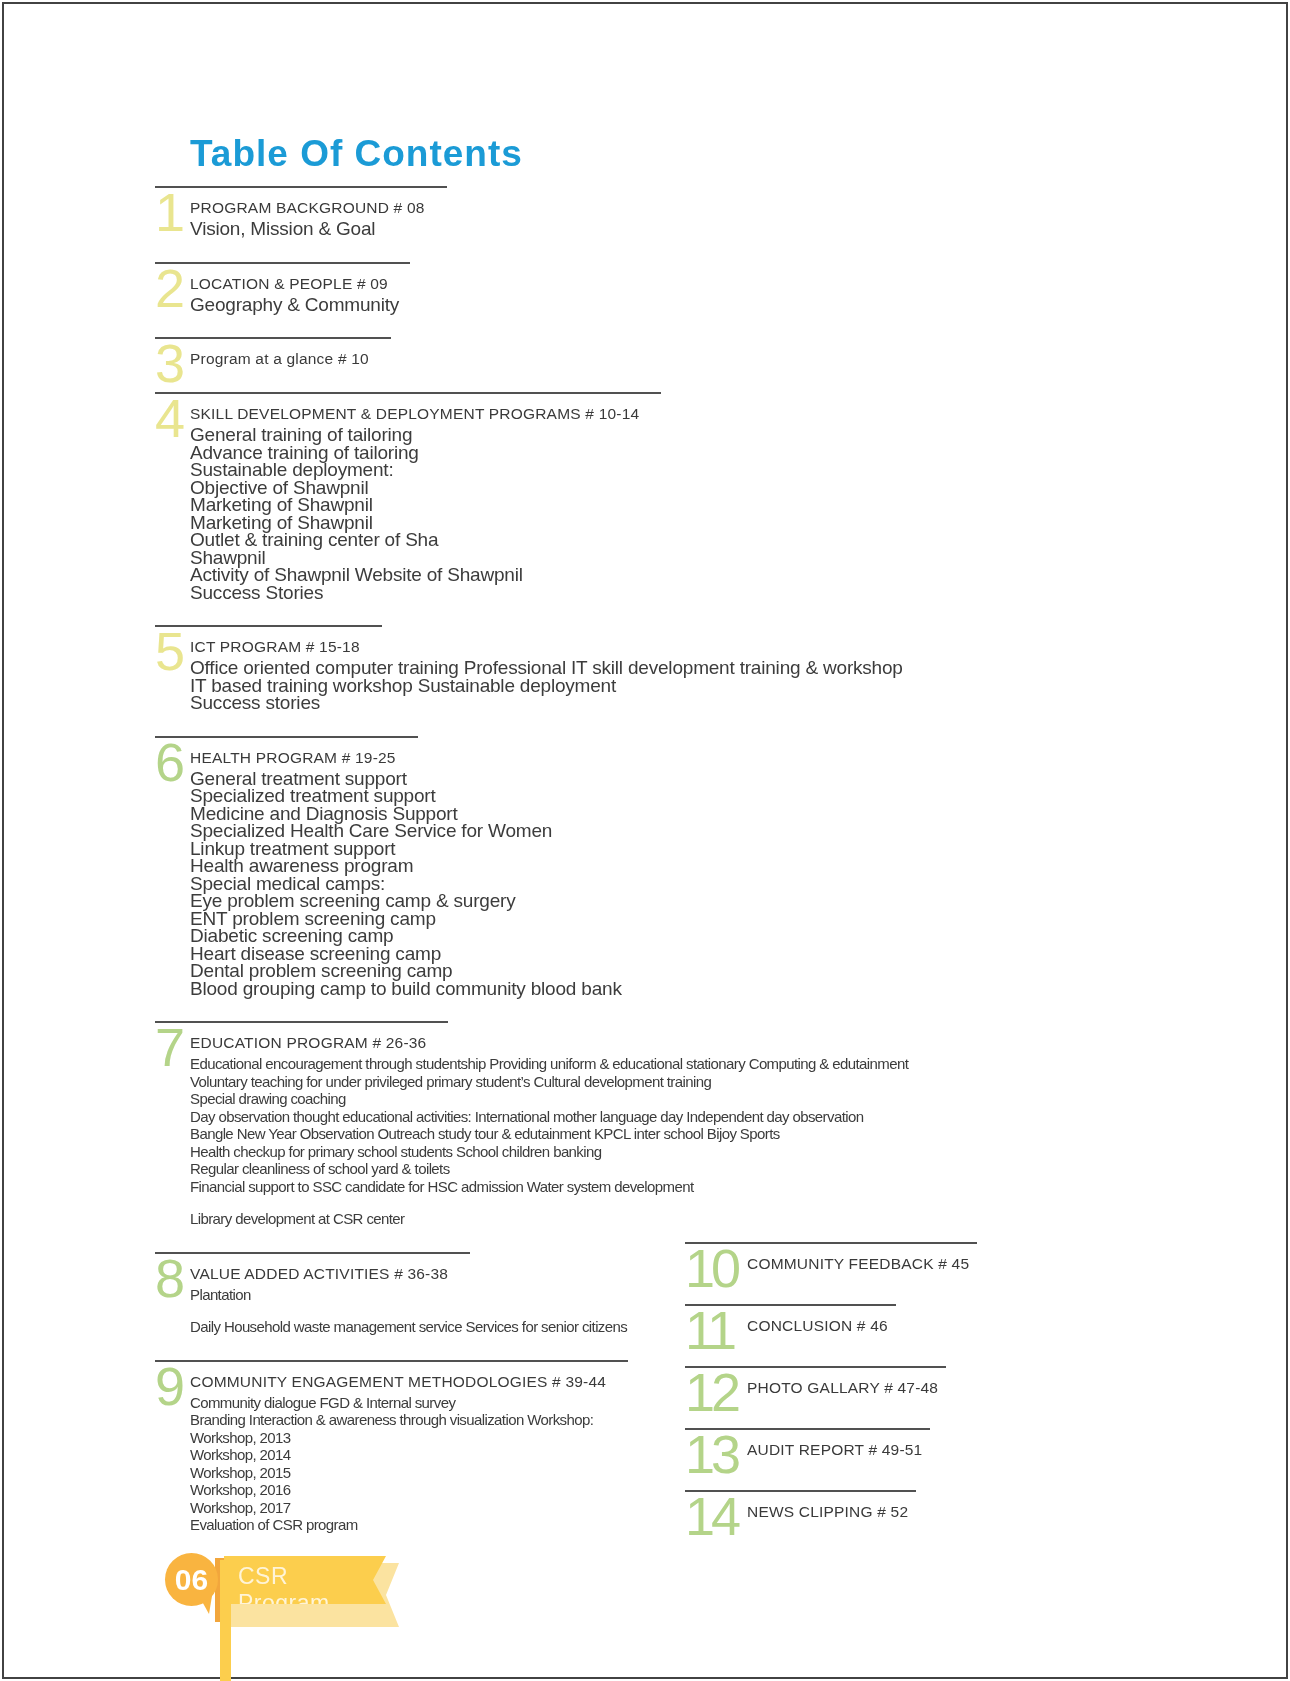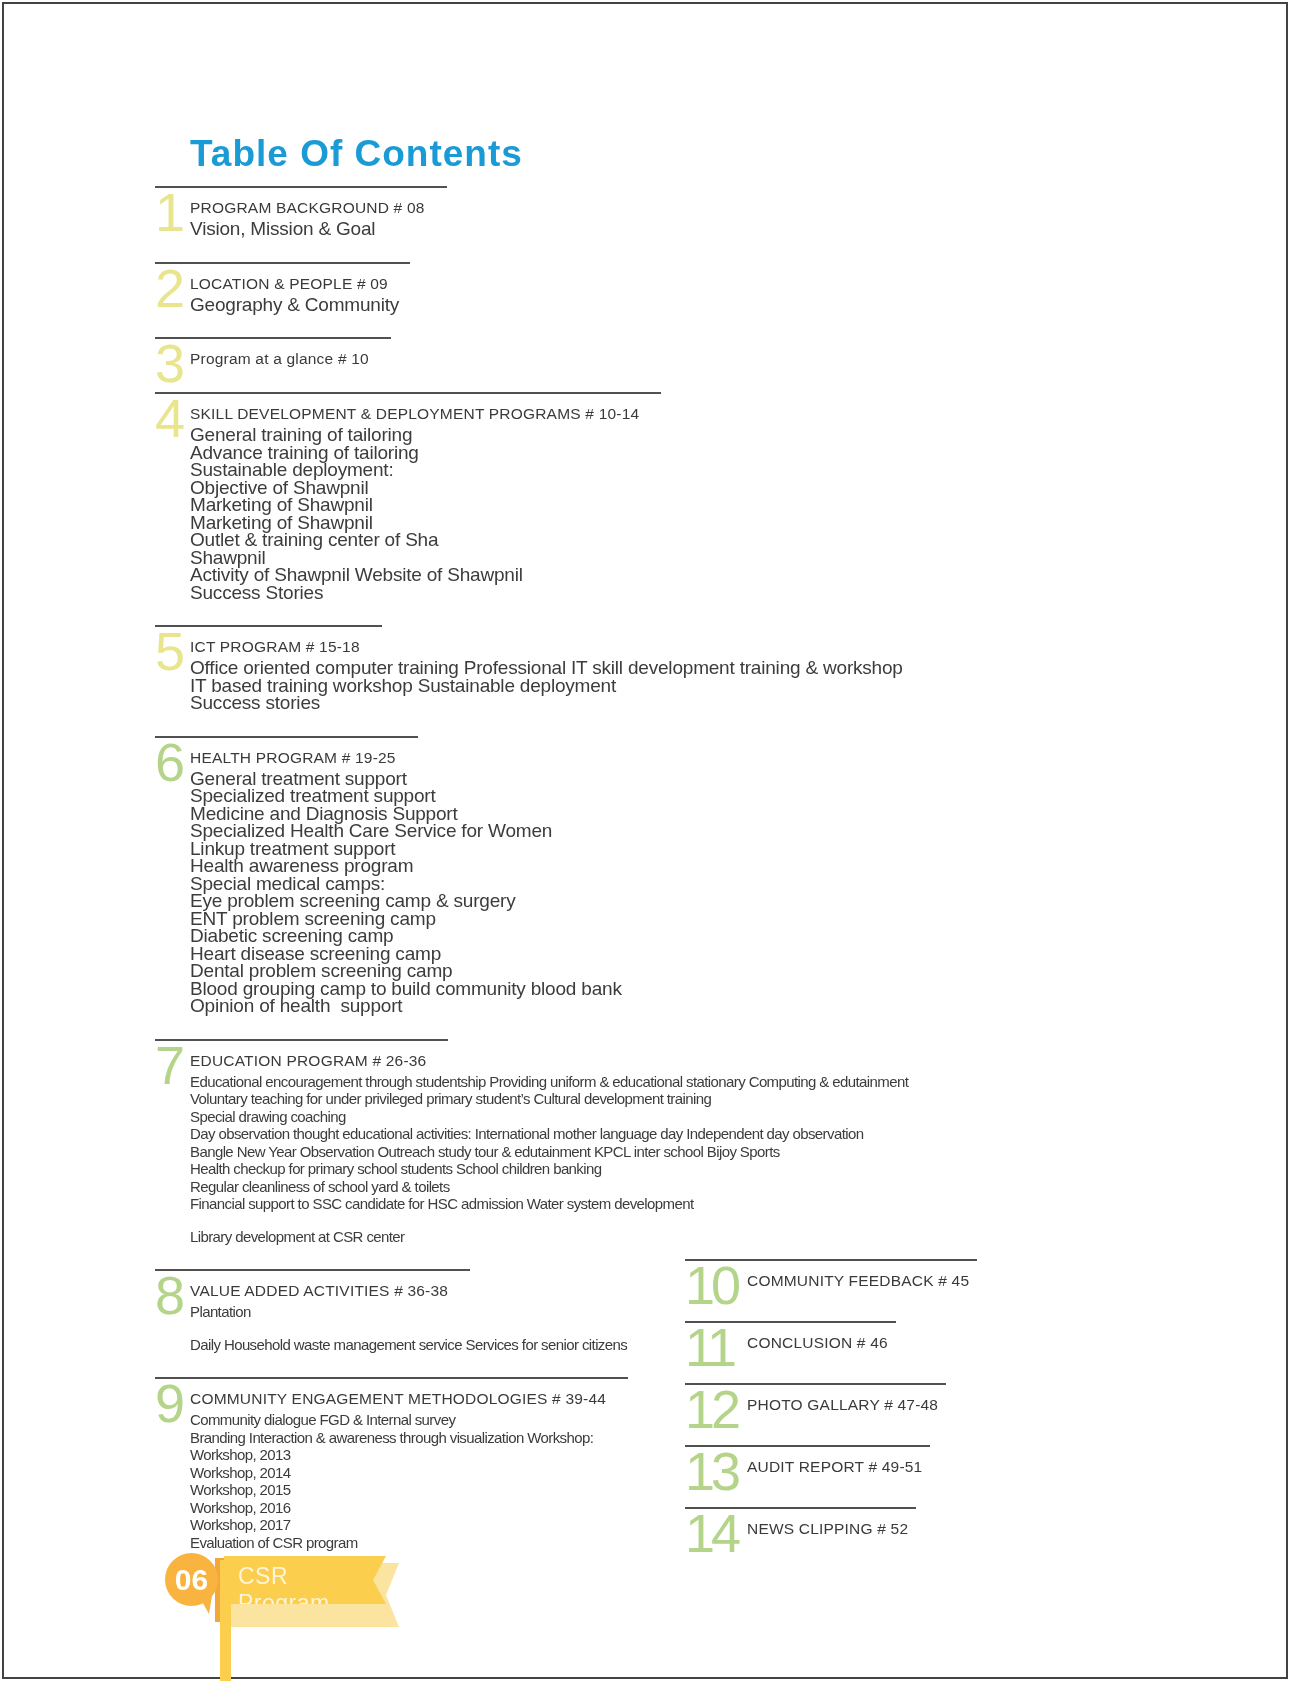--- a/index.html
+++ b/index.html
@@ -218,21 +218,20 @@
           <div class="item">Specialized Health Care Service for Women</div>
           <div class="item">Linkup treatment support</div>
           <div class="item">Health awareness program</div>
           <div class="item">Special medical camps:</div>
           <div class="item">Eye problem screening camp &amp; surgery</div>
           <div class="item">ENT problem screening camp</div>
           <div class="item">Diabetic screening camp</div>
           <div class="item">Heart disease screening camp</div>
           <div class="item">Dental problem screening camp</div>
           <div class="item">Blood grouping camp to build community blood bank</div>
-          <div class="item">Opinion of health  support</div>
         </div>
       </section>
       <section class="toc-section condensed">
         <div class="num green">7</div>
         <div class="sec-head">EDUCATION PROGRAM # 26-36</div>
         <div class="items">
           <div class="item">Educational encouragement through studentship Providing uniform &amp; educational stationary Computing &amp; edutainment</div>
           <div class="item">Voluntary teaching for under privileged primary student’s Cultural development training</div>
           <div class="item">Special drawing coaching</div>
           <div class="item">Day observation thought educational activities: International mother language day Independent day observation</div>

